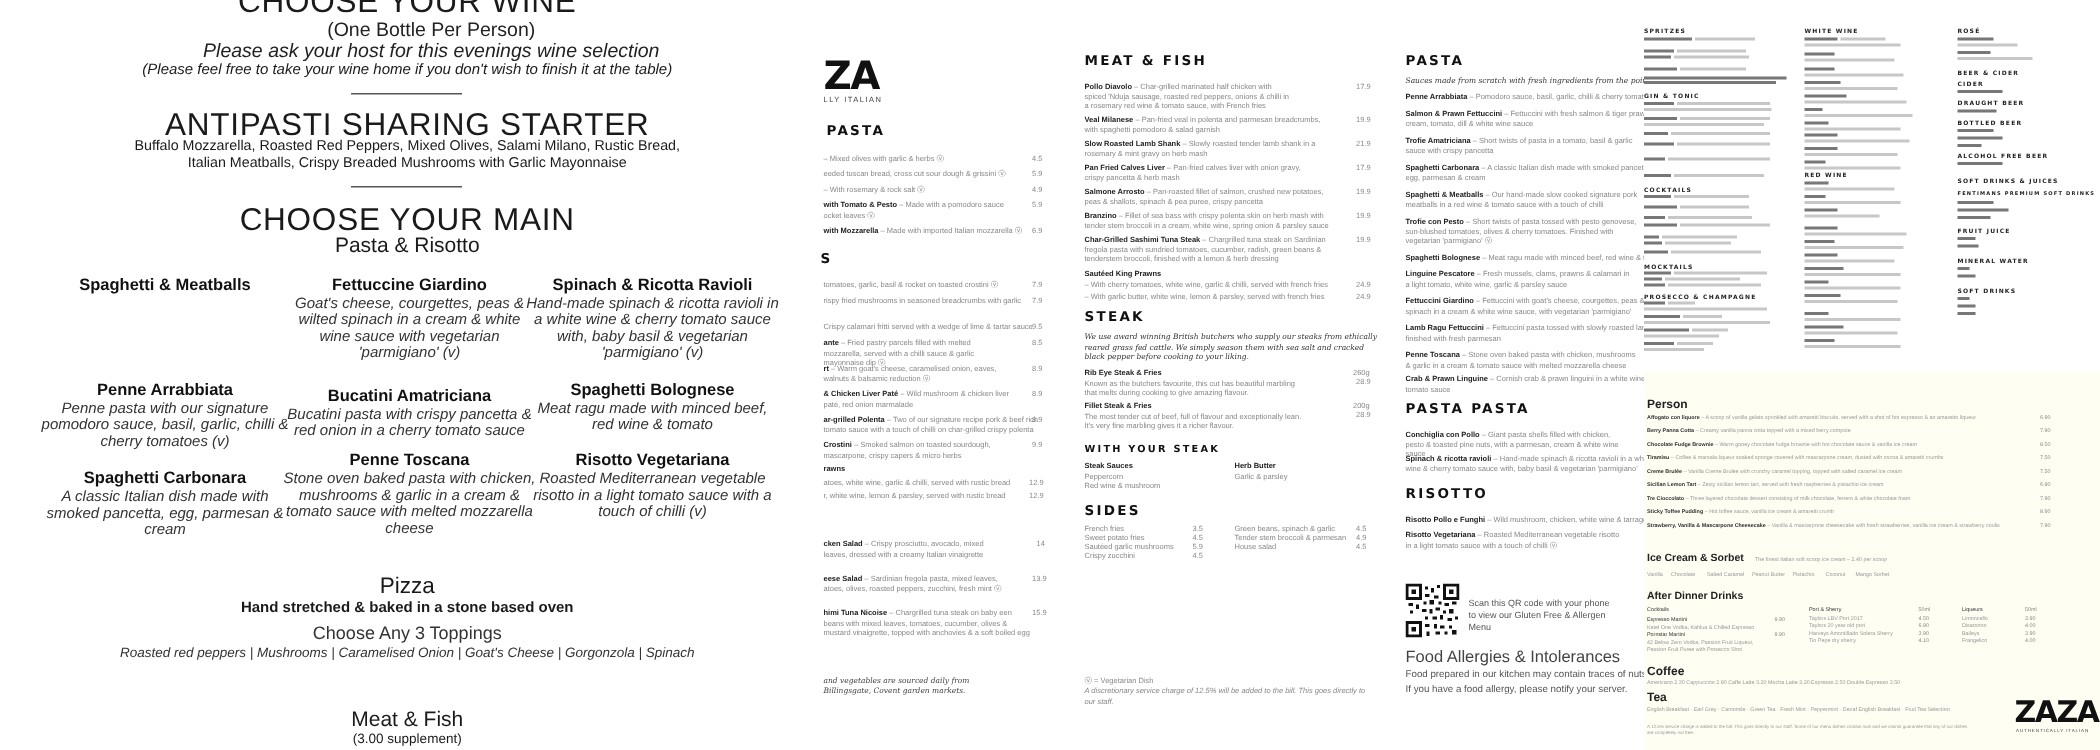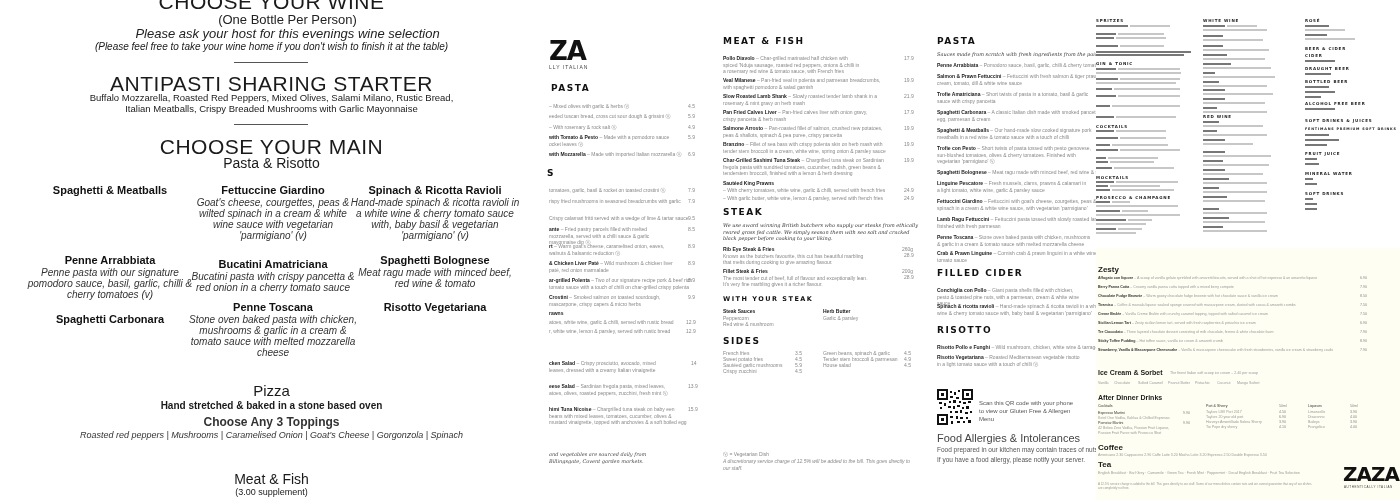--- a/index.html
+++ b/index.html
@@ -75,32 +75,34 @@
     <div class="dish-name">Bucatini Amatriciana</div>
     <div class="dish-desc">Bucatini pasta with crispy pancetta &amp; red onion in a cherry tomato sauce</div>
   </div>
   <div class="dish" style="left:350px;top:254px;">
     <div class="dish-name">Spaghetti Bolognese</div>
     <div class="dish-desc">Meat ragu made with minced beef, red wine &amp; tomato</div>
   </div>
 
   <div class="dish" style="left:25px;top:313px;">
     <div class="dish-name">Spaghetti Carbonara</div>
+    <div class="dish-desc">A classic Italian dish made with smoked pancetta, egg, parmesan &amp; cream</div>
   </div>
   <div class="dish" style="left:188px;top:301px;">
     <div class="dish-name">Penne Toscana</div>
     <div class="dish-desc">Stone oven baked pasta with chicken, mushrooms &amp; garlic in a cream &amp; tomato sauce with melted mozzarella cheese</div>
   </div>
   <div class="dish" style="left:350px;top:301px;">
     <div class="dish-name">Risotto Vegetariana</div>
+    <div class="dish-desc">Roasted Mediterranean vegetable risotto in a light tomato sauce with a touch of chilli (v)</div>
   </div>
 
   <div style="position:absolute;left:0;width:543px;top:382px;font-size:15px;">Pizza</div>
   <div style="position:absolute;left:0;width:543px;top:400px;font-size:10px;font-weight:700;">Hand stretched &amp; baked in a stone based oven</div>
-  <div style="position:absolute;left:0;width:543px;top:415px;font-size:12px;color:#333;font-weight:bold;">Choose Any 3 Toppings</div>
+  <div style="position:absolute;left:0;width:543px;top:415px;font-size:12px;color:#333;">Choose Any 3 Toppings</div>
   <div style="position:absolute;left:0;width:543px;top:430px;font-size:9px;font-style:italic;color:#333;">Roasted red peppers | Mushrooms | Caramelised Onion | Goat's Cheese | Gorgonzola | Spinach</div>
 
   <div style="position:absolute;left:0;width:543px;top:471px;font-size:14px;">Meat &amp; Fish</div>
   <div style="position:absolute;left:0;width:543px;top:487px;font-size:9px;">(3.00 supplement)</div>
 </section>
 
 <section class="p2">
 
   <div class="logo" style="position:absolute;left:6px;top:36px;font-size:26px;">ZA</div>
   <div style="position:absolute;left:6px;top:64px;font-size:5px;letter-spacing:1px;color:#444;">LLY ITALIAN</div>
@@ -217,21 +219,21 @@
   <div class="item" style="left:16px;top:109px;width:165px;"><b>Spaghetti Carbonara</b><span> – A classic Italian dish made with smoked pancetta, egg, parmesan &amp; cream</span></div>
   <div class="item" style="left:16px;top:127px;width:165px;"><b>Spaghetti &amp; Meatballs</b><span> – Our hand-made slow cooked signature pork meatballs in a red wine &amp; tomato sauce with a touch of chilli</span></div>
   <div class="item" style="left:16px;top:145px;width:160px;"><b>Trofie con Pesto</b><span> – Short twists of pasta tossed with pesto genovese, sun-blushed tomatoes, olives &amp; cherry tomatoes. Finished with vegetarian 'parmigiano' ⓥ</span></div>
   <div class="item" style="left:16px;top:169px;width:200px;white-space:nowrap;"><b>Spaghetti Bolognese</b><span> – Meat ragu made with minced beef, red wine &amp; tomato</span></div>
   <div class="item" style="left:16px;top:180px;width:150px;"><b>Linguine Pescatore</b><span> – Fresh mussels, clams, prawns &amp; calamari in a light tomato, white wine, garlic &amp; parsley sauce</span></div>
   <div class="item" style="left:16px;top:198px;width:180px;"><b>Fettuccini Giardino</b><span> – Fettuccini with goat's cheese, courgettes, peas &amp; wilted spinach in a cream &amp; white wine sauce, with vegetarian 'parmigiano'</span></div>
   <div class="item" style="left:16px;top:216px;width:175px;"><b>Lamb Ragu Fettuccini</b><span> – Fettuccini pasta tossed with slowly roasted lamb, finished with fresh parmesan</span></div>
   <div class="item" style="left:16px;top:234px;width:155px;"><b>Penne Toscana</b><span> – Stone oven baked pasta with chicken, mushrooms &amp; garlic in a cream &amp; tomato sauce with melted mozzarella cheese</span></div>
   <div class="item" style="left:16px;top:250px;width:175px;"><b>Crab &amp; Prawn Linguine</b><span> – Cornish crab &amp; prawn linguini in a white wine &amp; tomato sauce</span></div>
 
-  <div class="sec-h" style="position:absolute;left:16px;top:268px;">FILLED CIDER</div>
+  <div class="sec-h" style="position:absolute;left:16px;top:268px;">PASTA PASTA</div>
   <div class="item" style="left:16px;top:287px;width:150px;"><b>Conchiglia con Pollo</b><span> – Giant pasta shells filled with chicken, pesto &amp; toasted pine nuts, with a parmesan, cream &amp; white wine sauce</span></div>
   <div class="item" style="left:16px;top:303px;width:175px;"><b>Spinach &amp; ricotta ravioli</b><span> – Hand-made spinach &amp; ricotta ravioli in a white wine &amp; cherry tomato sauce with, baby basil &amp; vegetarian 'parmigiano'</span></div>
 
   <div class="sec-h" style="position:absolute;left:16px;top:325px;">RISOTTO</div>
   <div class="item" style="left:16px;top:344px;width:200px;white-space:nowrap;"><b>Risotto Pollo e Funghi</b><span> – Wild mushroom, chicken, white wine &amp; tarragon</span></div>
   <div class="item" style="left:16px;top:354px;width:145px;"><b>Risotto Vegetariana</b><span> – Roasted Mediterranean vegetable risotto in a light tomato sauce with a touch of chilli ⓥ</span></div>
 
   <div style="position:absolute;left:16px;top:389px;width:36px;height:36px;">
     <svg width="36" height="36" viewBox="0 0 36 36">
       <rect x="0" y="0" width="36" height="36" fill="#fff"></rect>
@@ -393,21 +395,21 @@
   <div class="dl dark" style="left:209px;top:158px;width:12px;"></div>
   <div class="dl dark" style="left:209px;top:163px;width:14px;"></div>
   <div class="dh" style="left:209px;top:171px;">MINERAL WATER</div>
   <div class="dl dark" style="left:209px;top:178px;width:8px;"></div>
   <div class="dl dark" style="left:209px;top:183px;width:12px;"></div>
   <div class="dh" style="left:209px;top:191px;">SOFT DRINKS</div>
   <div class="dl dark" style="left:209px;top:198px;width:8px;"></div>
   <div class="dl dark" style="left:209px;top:203px;width:12px;"></div>
   <div class="dl dark" style="left:209px;top:208px;width:12px;"></div>
 
-  <div class="big-h" style="left:2px;top:265px;">Zesty</div>
+  <div class="big-h" style="left:2px;top:265px;">Person</div>
   <div class="row" style="left:2px;top:276px;"><b>Affogato con liquore</b><span> – A scoop of vanilla gelato sprinkled with amaretti biscuits, served with a shot of hot espresso &amp; an amaretto liqueur</span></div>
   <div class="rp" style="left:264px;top:276px;">6.90</div>
   <div class="row" style="left:2px;top:285px;"><b>Berry Panna Cotta</b><span> – Creamy vanilla panna cotta topped with a mixed berry compote</span></div>
   <div class="rp" style="left:264px;top:285px;">7.90</div>
   <div class="row" style="left:2px;top:294px;"><b>Chocolate Fudge Brownie</b><span> – Warm gooey chocolate fudge brownie with hot chocolate sauce &amp; vanilla ice cream</span></div>
   <div class="rp" style="left:264px;top:294px;">8.50</div>
   <div class="row" style="left:2px;top:303px;"><b>Tiramisu</b><span> – Coffee &amp; marsala liqueur soaked sponge covered with mascarpone cream, dusted with cocoa &amp; amaretti crumbs</span></div>
   <div class="rp" style="left:264px;top:303px;">7.50</div>
   <div class="row" style="left:2px;top:312px;"><b>Creme Brulée</b><span> – Vanilla Creme Brulée with crunchy caramel topping, topped with salted caramel ice cream</span></div>
   <div class="rp" style="left:264px;top:312px;">7.50</div>

